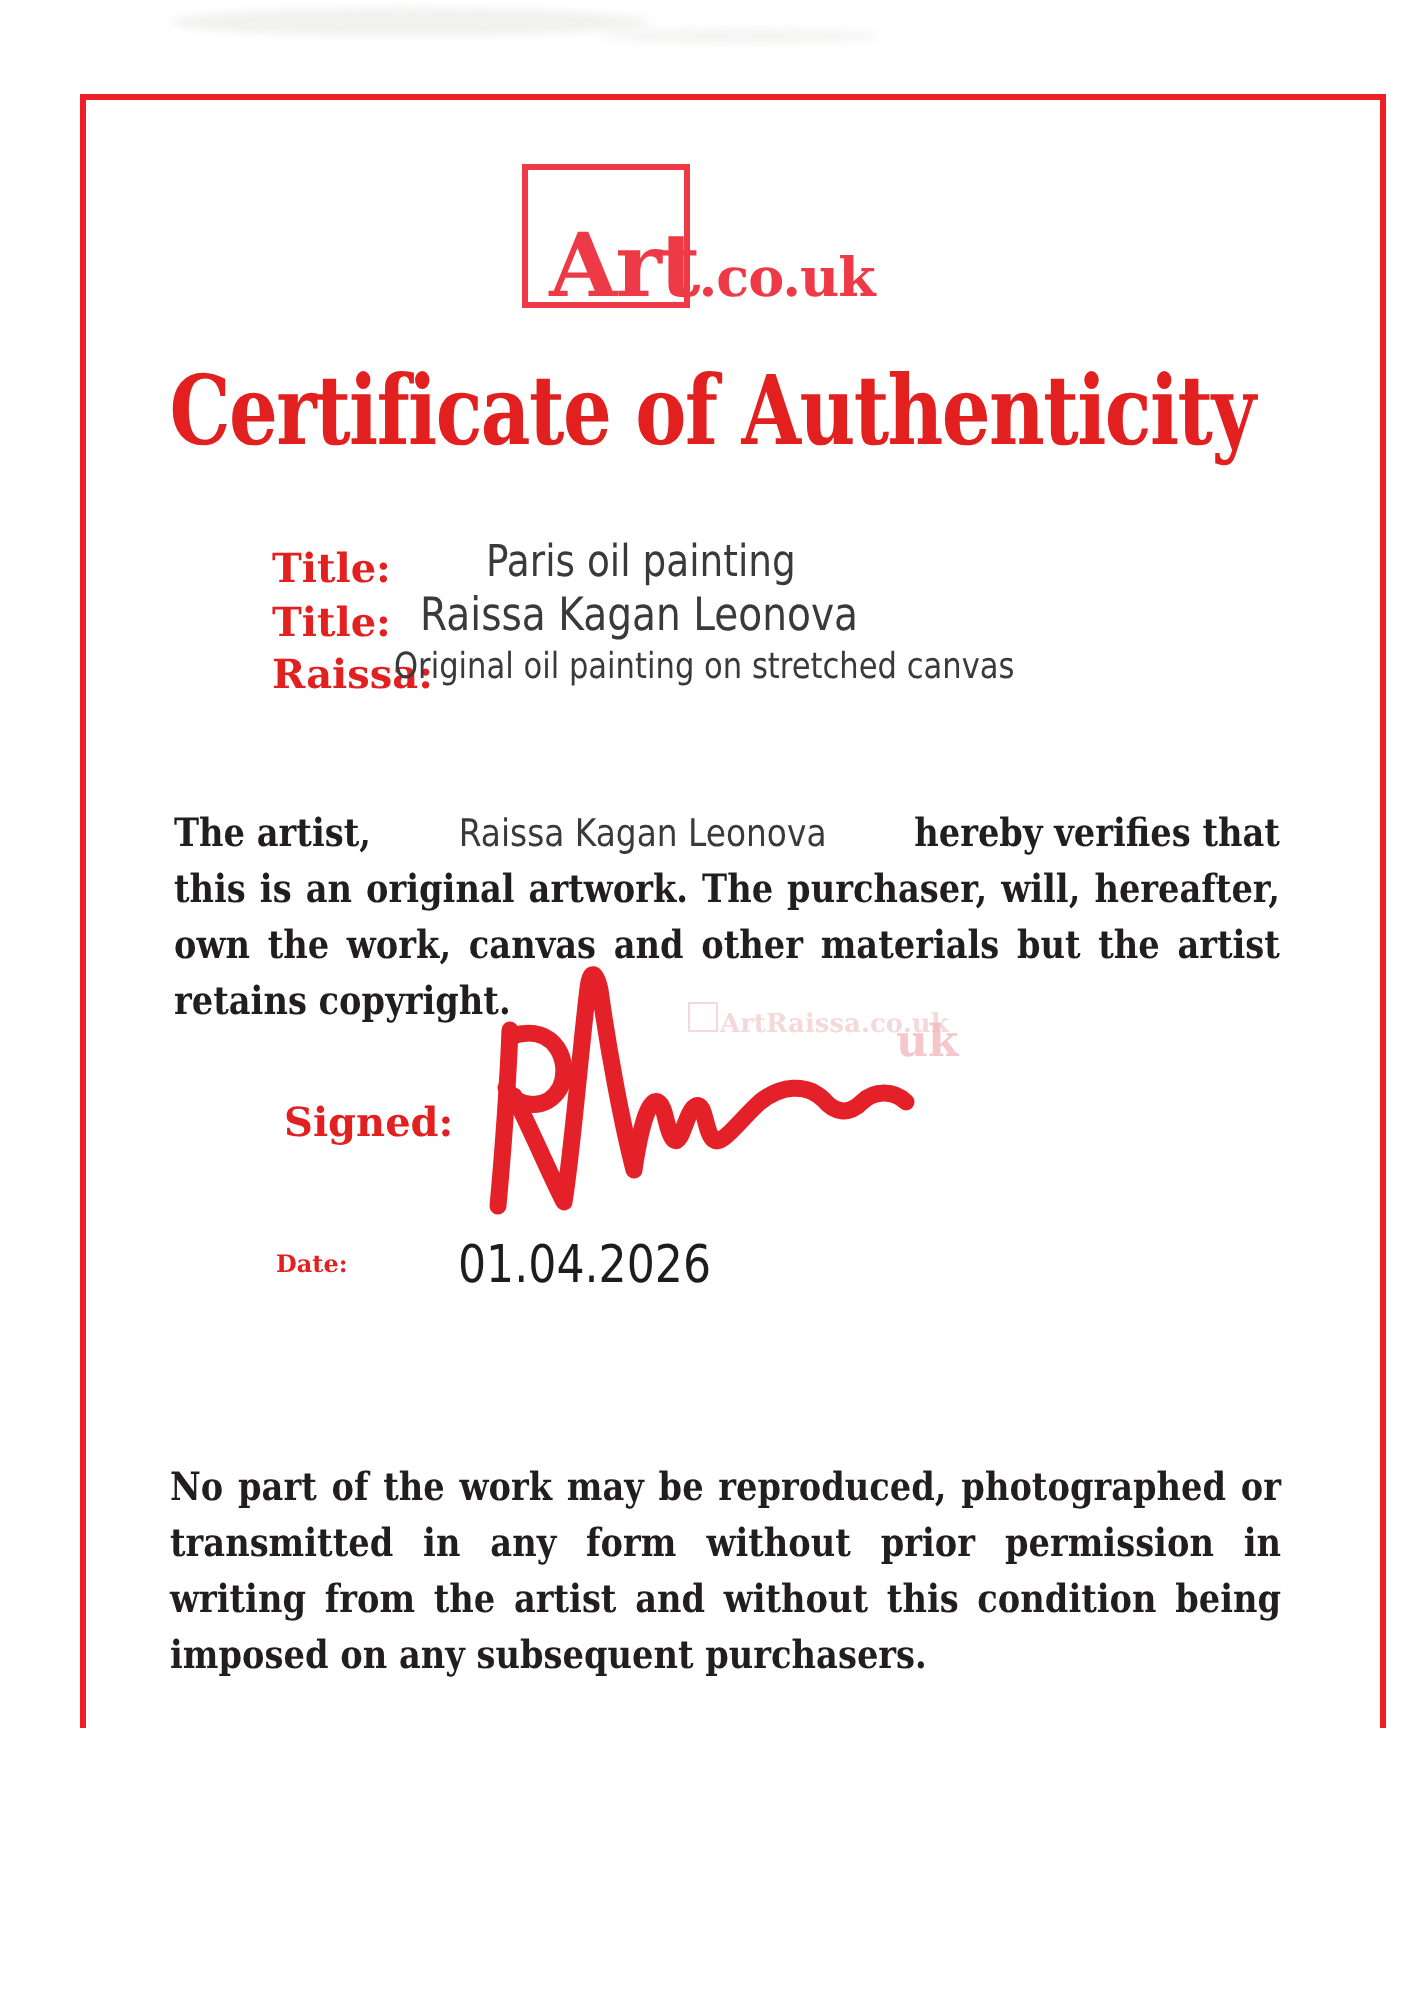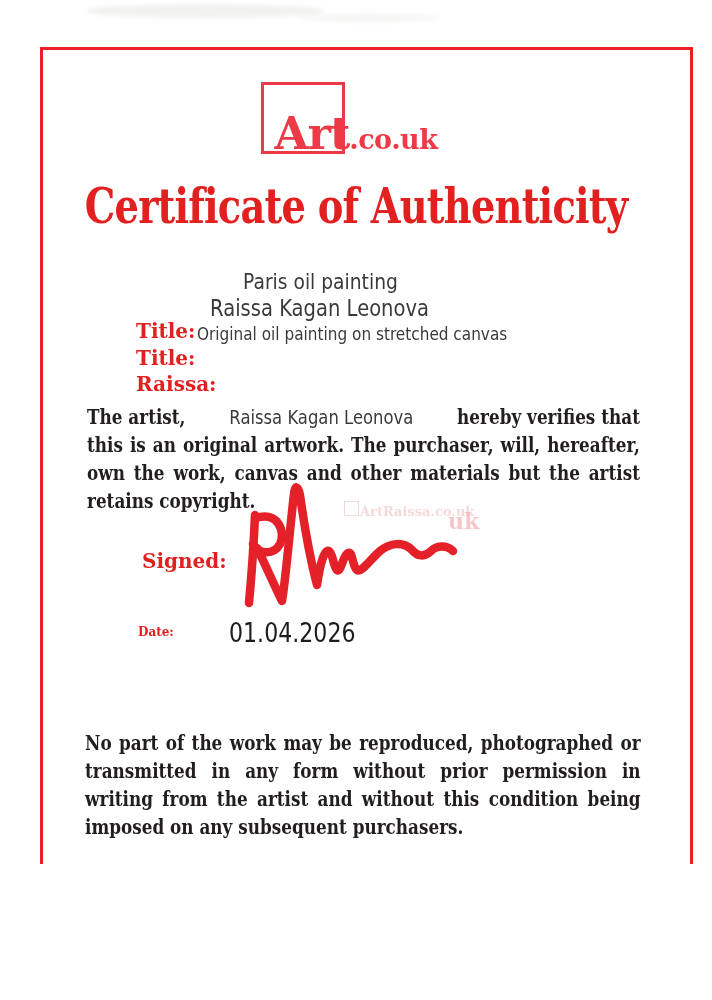--- a/index.html
+++ b/index.html
@@ -37,21 +37,21 @@
   
   .heading{
     position:absolute;left:0;right:0;top:178px;
     text-align:center;font-size:48px;font-weight:bold;color:#e2201f;
     transform:scaleX(0.8);transform-origin:center top;
     letter-spacing:-1px;white-space:nowrap;
   }
 
   
   .field-label{
-    position:absolute;left:136px;color:#e2201f;font-weight:bold;font-size:20px;line-height:1;margin-top:47px;
+    position:absolute;left:136px;color:#e2201f;font-weight:bold;font-size:20px;line-height:1;
   }
   .field-value{
     position:absolute;color:#3a3a3a;
     font-family:"DejaVu Sans", sans-serif;line-height:1;
     transform:scaleX(0.85);transform-origin:left top;white-space:nowrap;
   }
   .fl-title{top:274px;} .fv-title{left:243px;top:271px;font-size:22px;}
   .fl-artist{top:301px;} .fv-artist{left:210px;top:297px;font-size:23px;}
   .fl-media{top:327px;} .fv-media{left:197px;top:325px;font-size:18px;}
 

